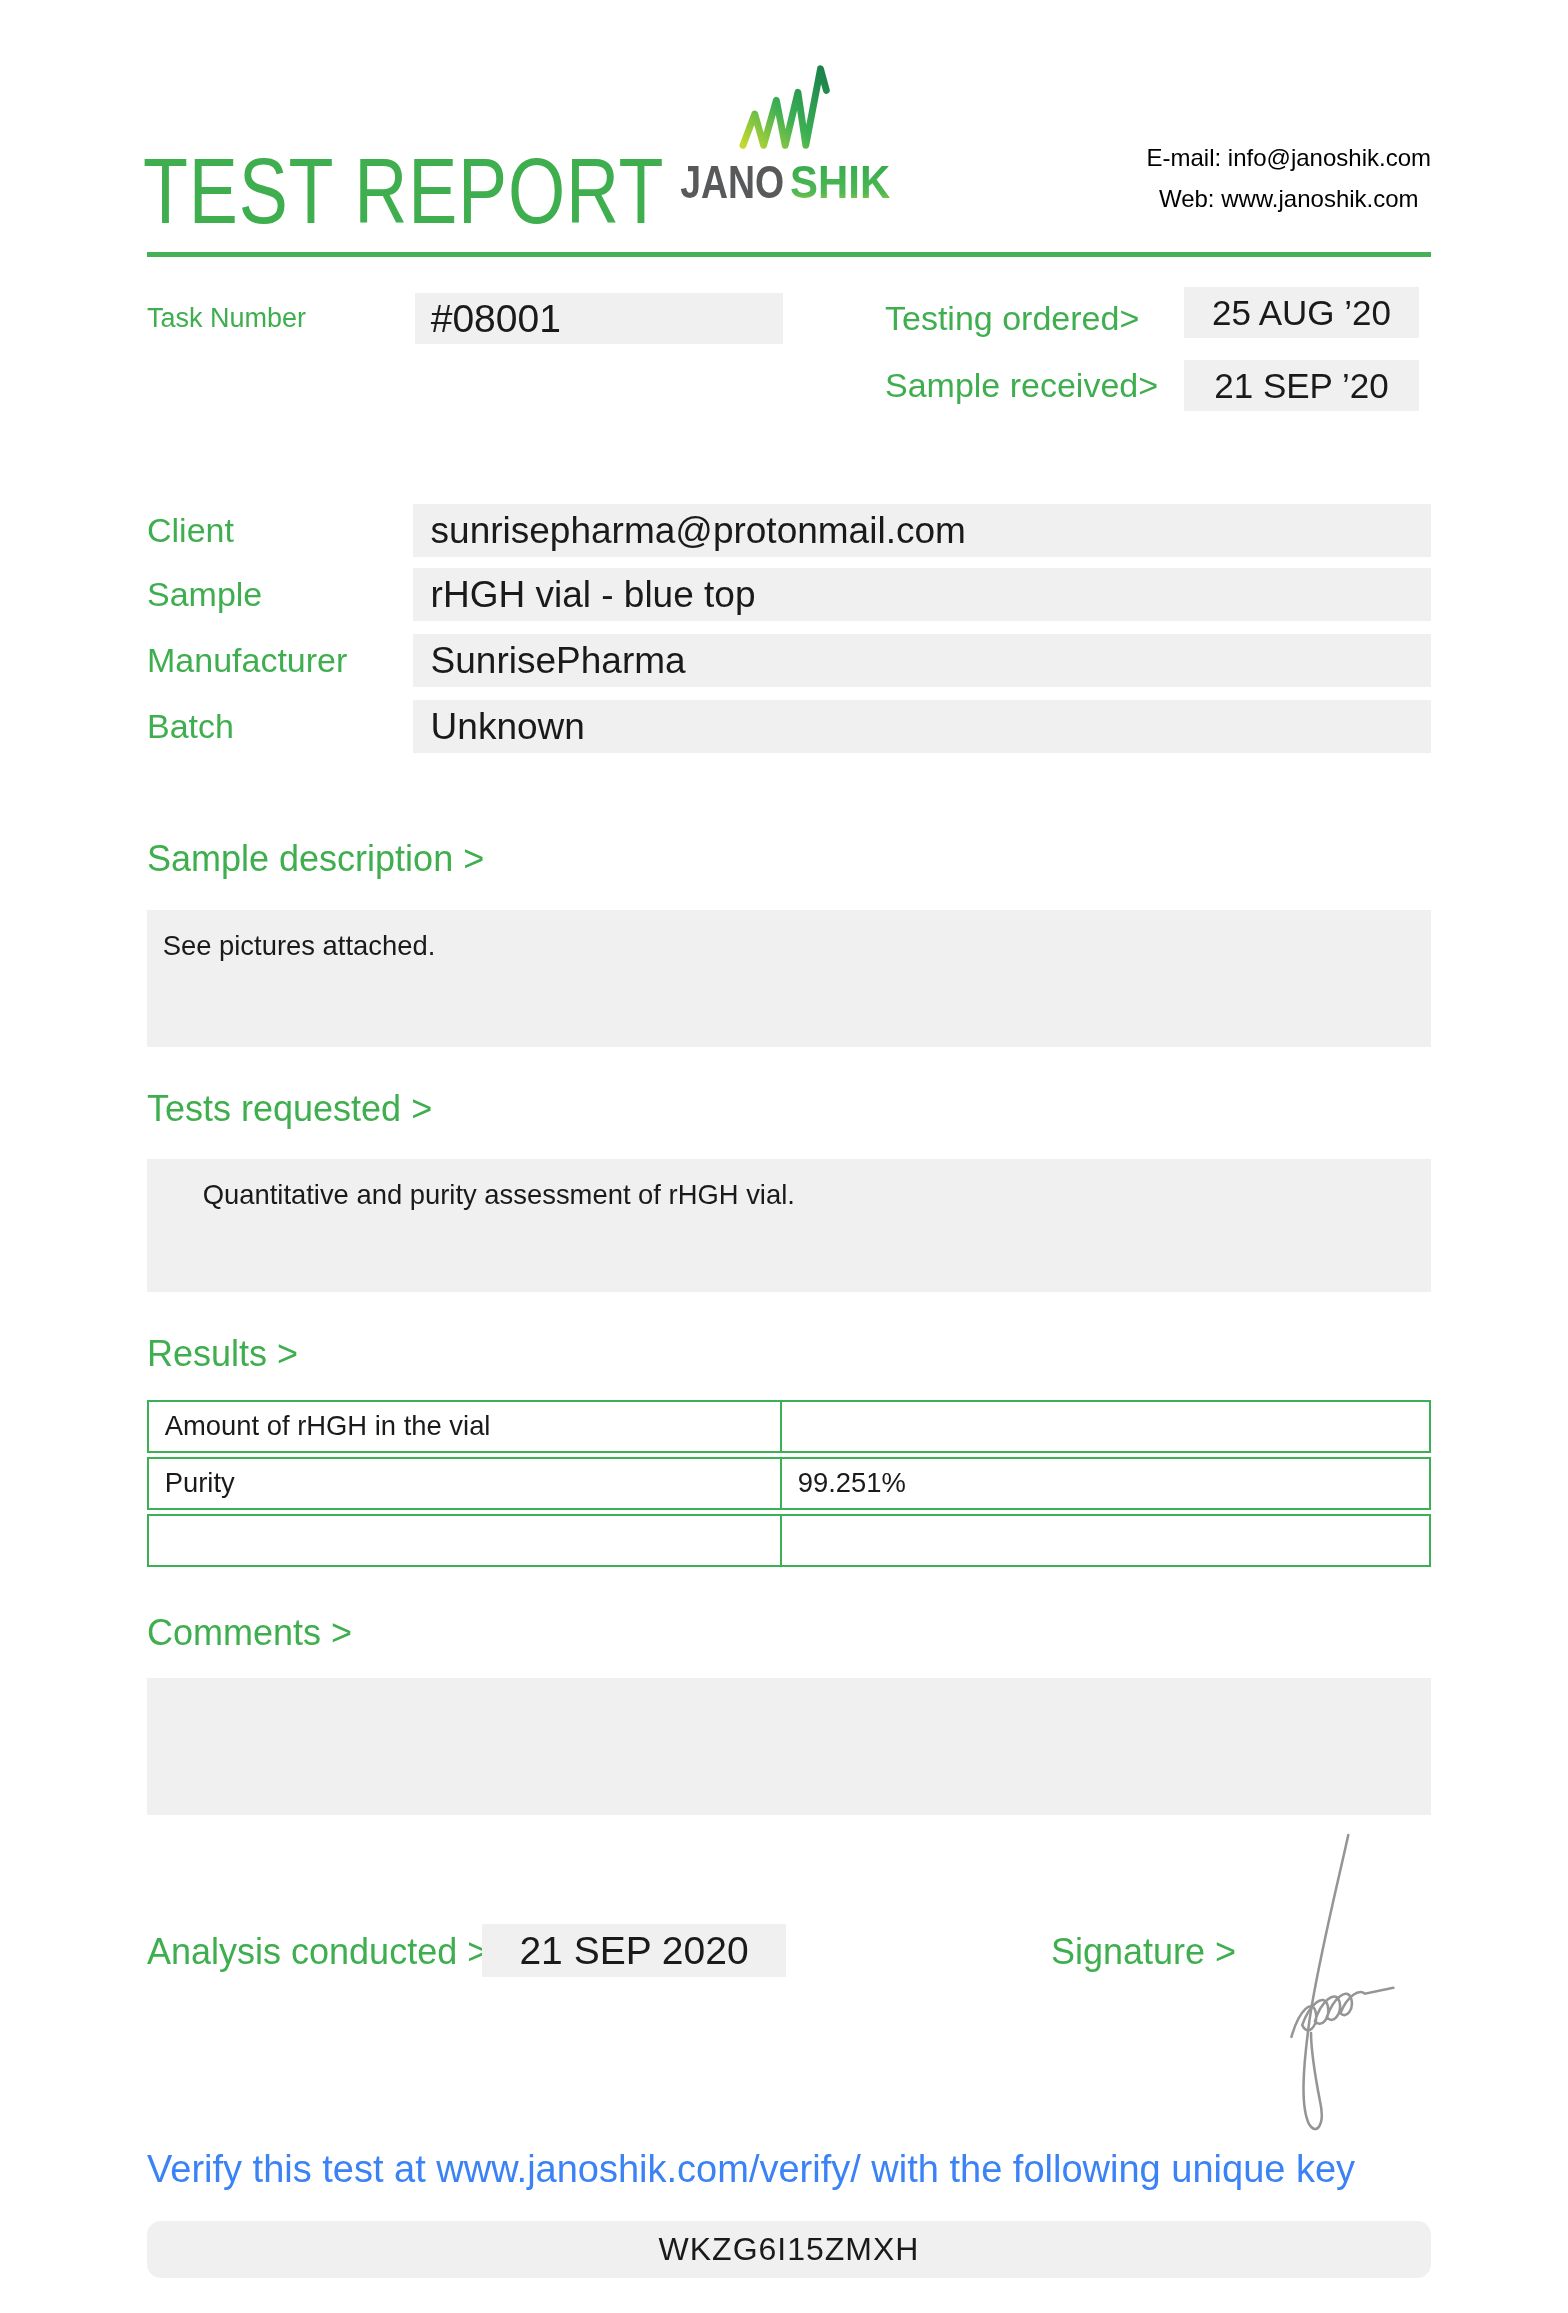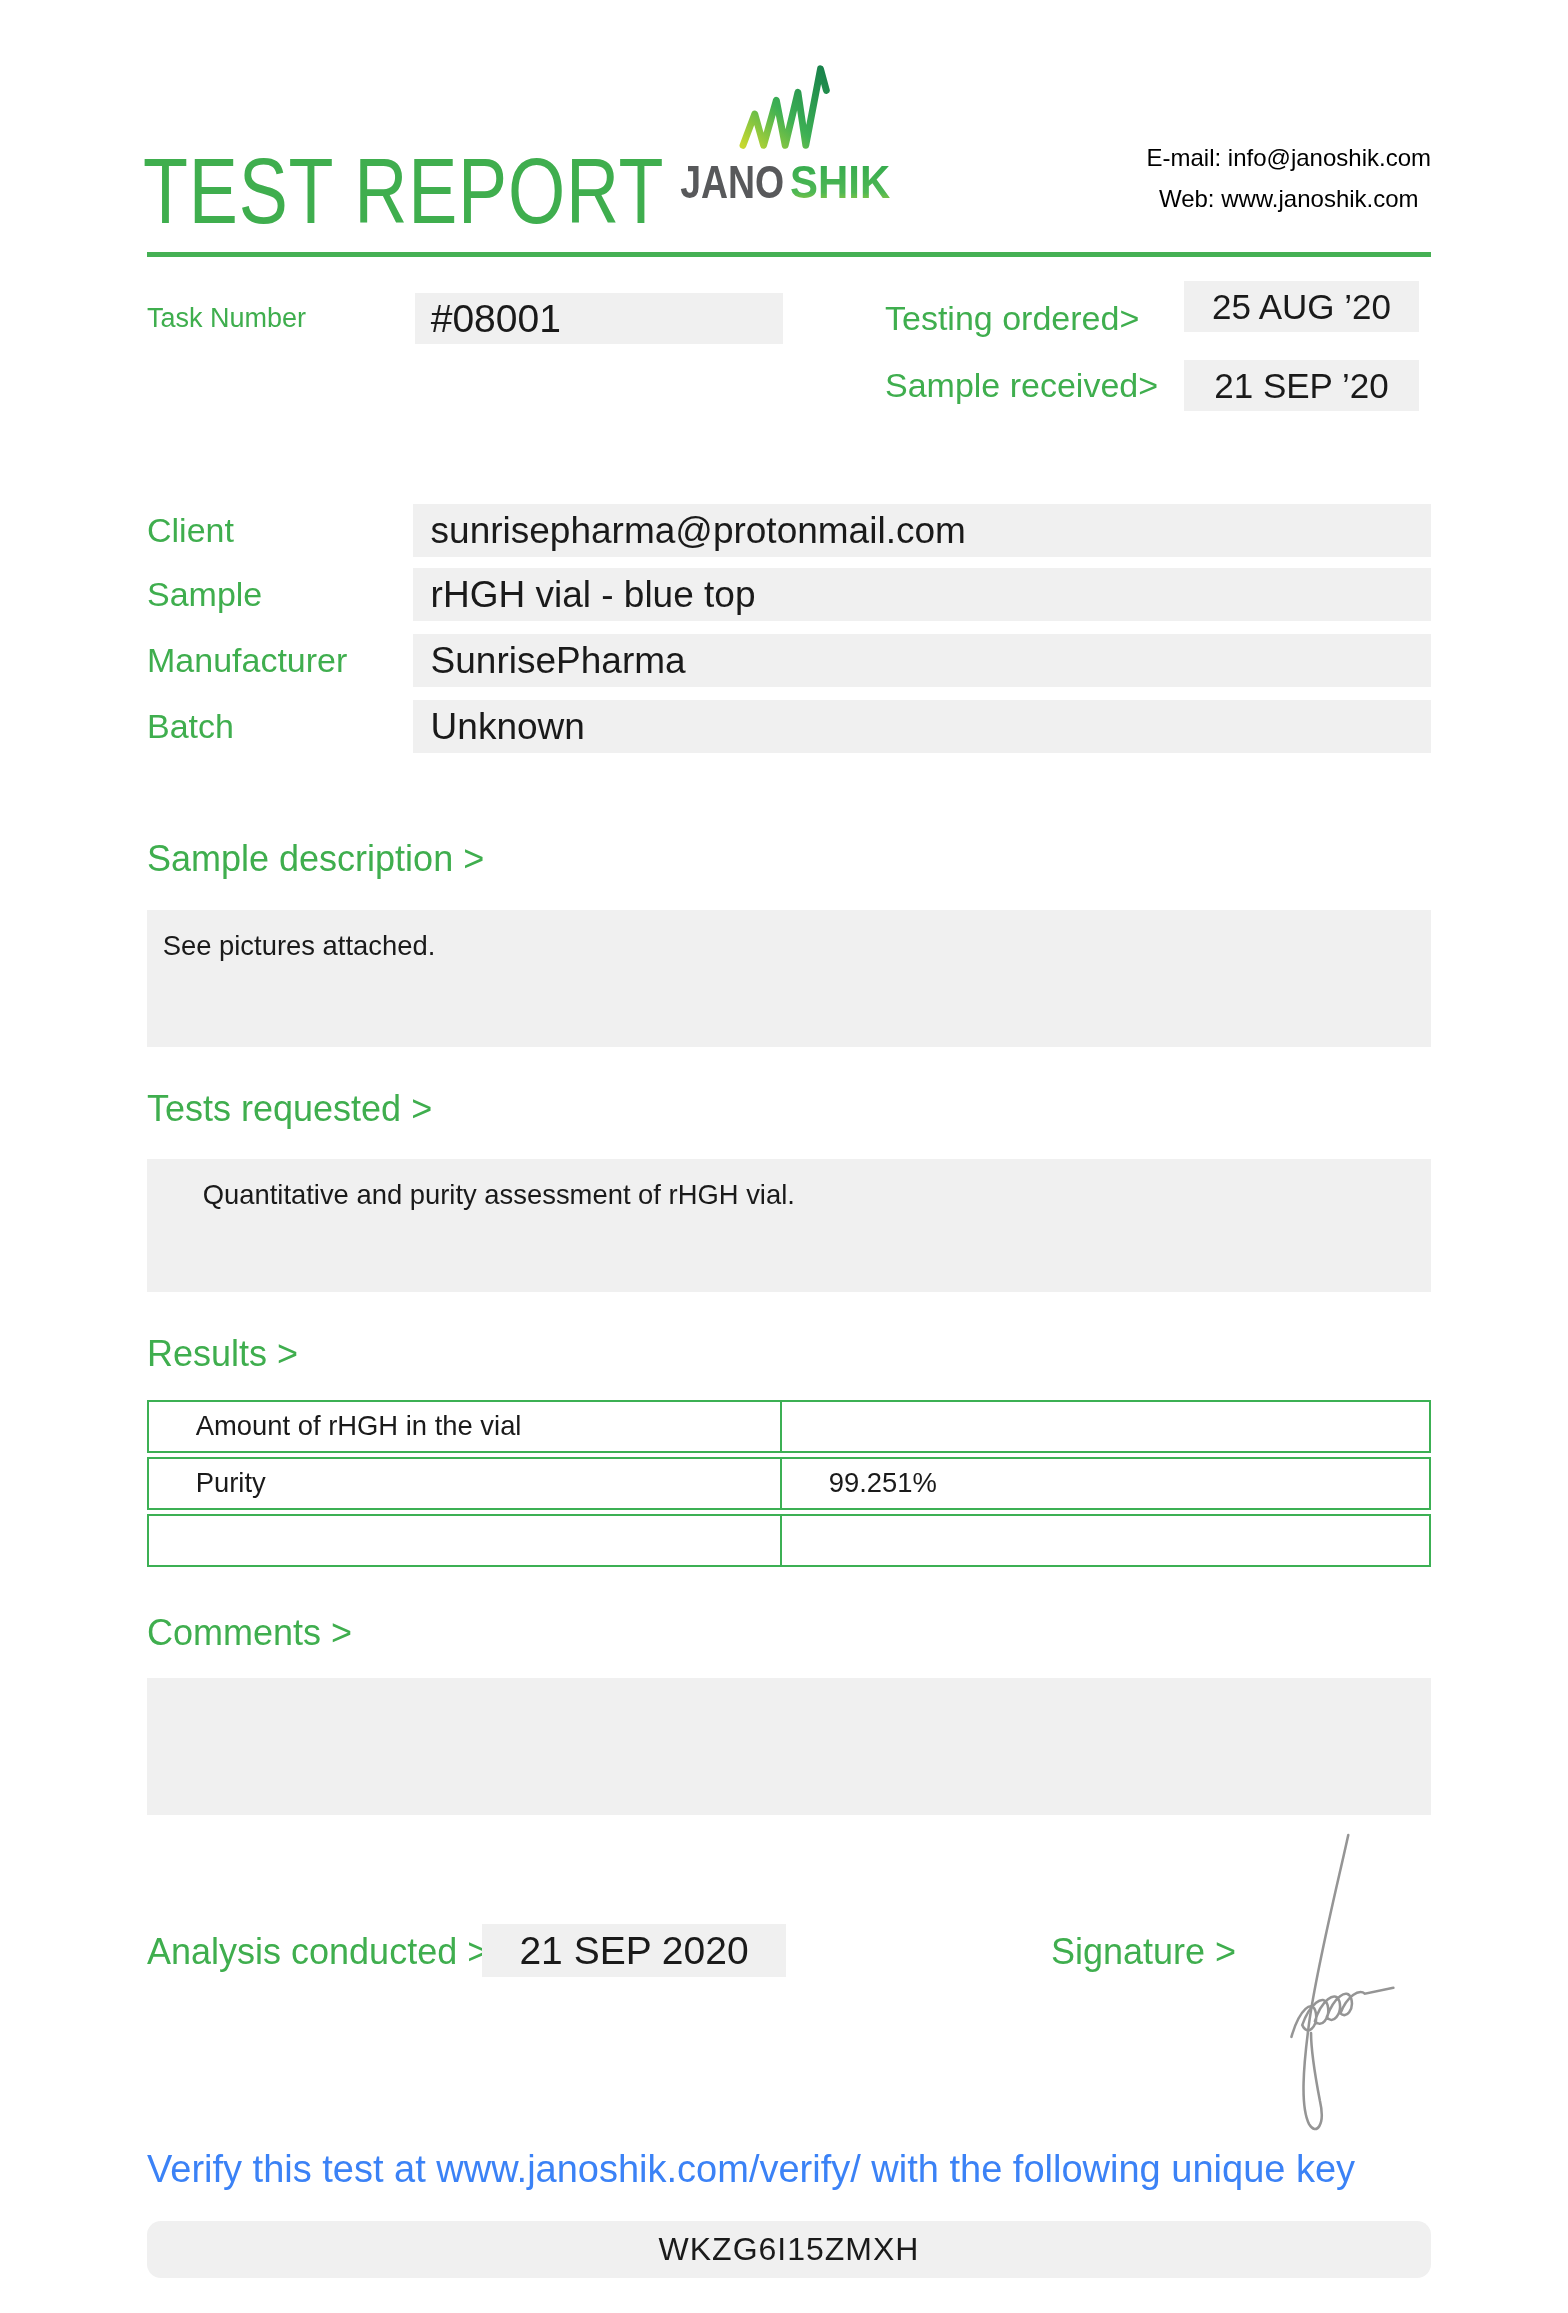--- a/index.html
+++ b/index.html
@@ -19,37 +19,37 @@
   .green{color:#3fae4e;}
   .graybox{background:#f0f0f0;box-sizing:border-box;}
   .lbl{font-size:34px;color:#3fae4e;white-space:nowrap;}
   .val{font-size:37px;color:#1a1a1a;white-space:nowrap;}
   
   .task-label{left:147px;top:293px;line-height:51px;font-size:27px;}
   .task-box{left:415px;top:293px;width:368px;height:51px;}
   .task-box .val{line-height:51px;padding-left:15.7px;font-size:39px;display:block;border-radius:16px;}
   .date-lbl{top:293px;left:885px;width:286px;display:flex;line-height:51px;font-size:34px;}
   .date-lbl2{top:360px;}
-  .date-box{left:1184px;top:281px;width:235px;height:51px;text-align:center;}
+  .date-box{left:1184px;top:287px;width:235px;height:51px;text-align:center;}
   .date-box2{top:360px;}
   .date-box .val{line-height:51px;font-size:35px;display:block;}
   
   .info-label{left:147px;line-height:53px;}
   .info-box{left:413px;width:1018px;height:53px;}
   .info-box .val{line-height:53px;padding-left:17.6px;display:block;}
   
   .sect-head{left:147px;font-size:36px;color:#3fae4e;white-space:nowrap;}
   .sect-box{left:147px;width:1284px;}
   .sect-body{font-size:27.4px;color:#1a1a1a;padding:15.7px 0 0 15.7px;line-height:39px;}
   
   .rtable{left:147px;top:1400px;width:1284px;}
   .rrow{display:flex;border:2.9px solid #3cb054;height:53px;box-sizing:border-box;margin-bottom:3.9px;background:#ffffff;}
   .rcell1{width:633px;border-right:2.9px solid #3cb054;box-sizing:border-box;}
   .rcell2{flex:1;}
-  .rcell1 span,.rcell2 span{display:block;font-size:27.4px;line-height:47px;padding-left:15.7px;white-space:nowrap;margin-left:31px;}
+  .rcell1 span,.rcell2 span{display:block;font-size:27.4px;line-height:47px;padding-left:15.7px;white-space:nowrap;}
   
   .analysis-label{left:147px;top:1925px;line-height:53px;font-size:36px;}
   .analysis-box{left:482px;top:1924px;width:304px;height:53px;text-align:center;}
   .analysis-box .val{line-height:53px;font-size:39px;display:block;}
   .sig-label{left:1051px;top:1925px;line-height:53px;font-size:36px;}
   .sig-svg{left:1264px;top:1829px;}
   .verify-line{left:147px;top:2148px;width:1284px;font-size:38px;color:#3b82f6;white-space:nowrap;}
   .key-box{left:147px;top:2221px;width:1284px;height:57px;text-align:center;border-radius:14px;}
   .key-box .val{line-height:57px;font-size:32px;display:block;letter-spacing:1px;}
 </style>

